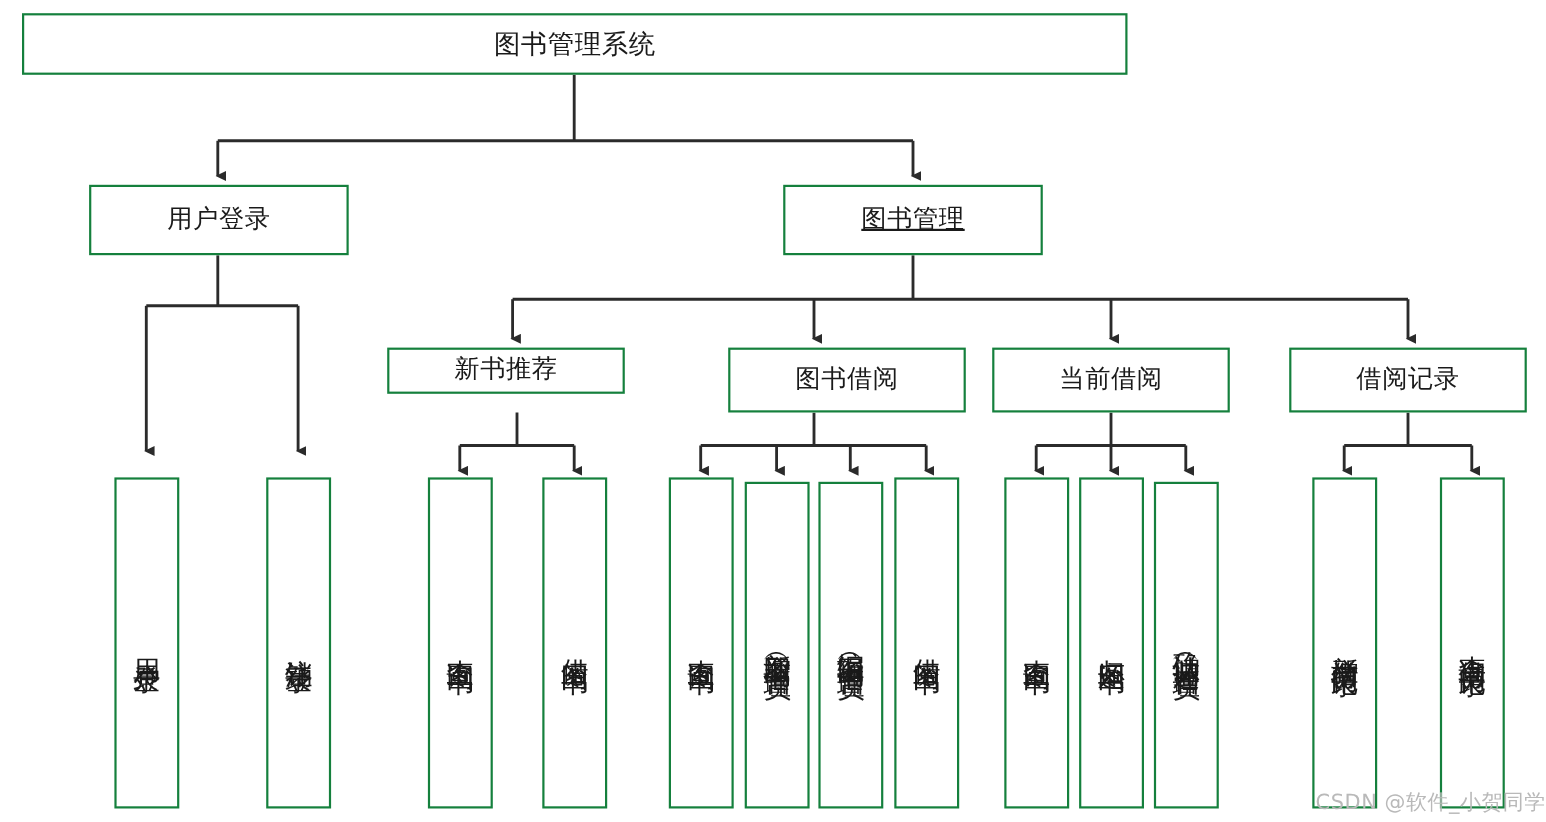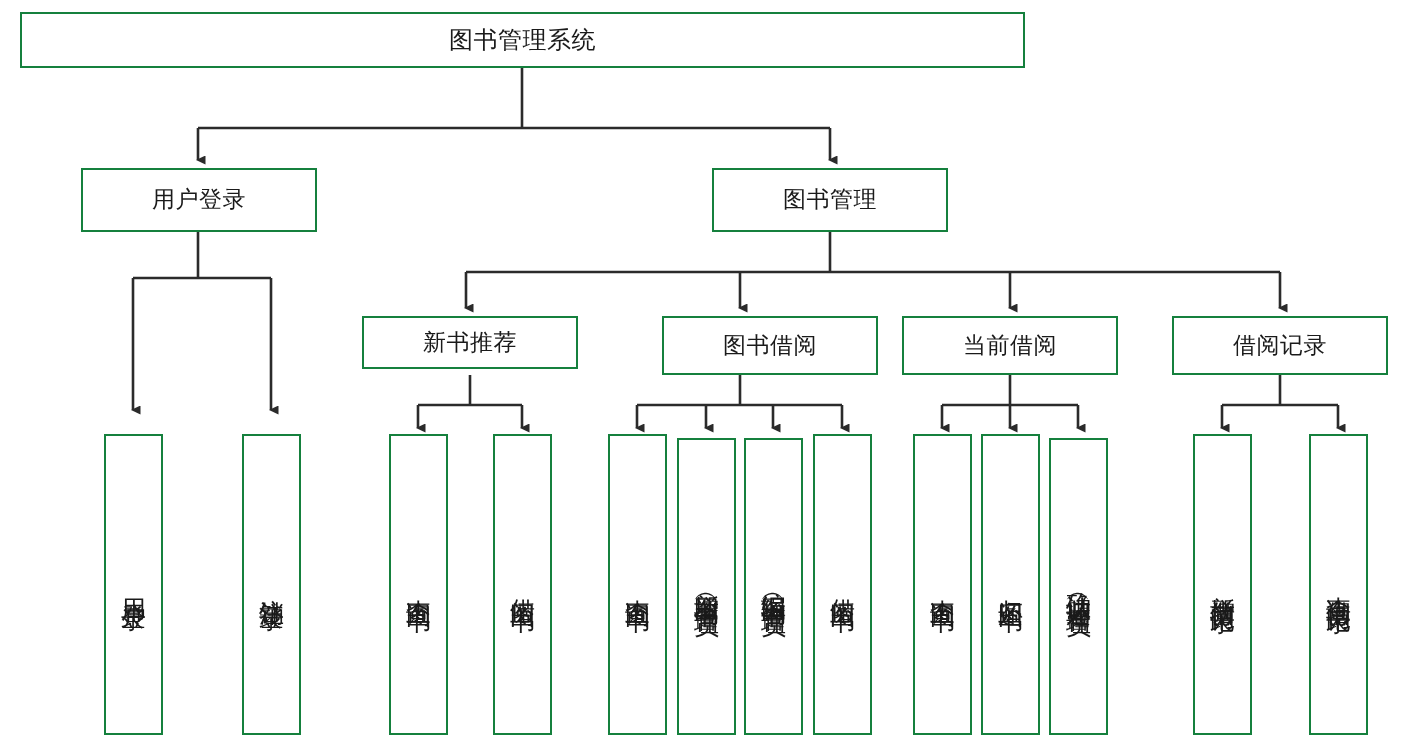--- a/index.html
+++ b/index.html
@@ -125,25 +125,25 @@
   </svg>
 
   <div class="node horiz root" style="left:20px; top:12px; width:1005px; height:56px;">
     <span class="label">图书管理系统</span>
   </div>
 
   <div class="node horiz" style="left:81px; top:168px; width:236px; height:64px;">
     <span class="label">用户登录</span>
   </div>
 
-  <div class="node horiz" style="left:712px; top:168px; width:236px; height:64px;">
+  <div class="node horiz" style="left:712px; top:168px; width:236px; height:64px;text-decoration:underline;">
     <span class="label">图书管理</span>
   </div>
 
-  <div class="node horiz" style="left:362px; top:316px; width:216px; height:53px;">
+  <div class="node horiz" style="left:352px; top:316px; width:216px; height:42px;">
     <span class="label">新书推荐</span>
   </div>
 
   <div class="node horiz" style="left:632px; top:316px; width:216px; height:59px;margin-left:30px;">
     <span class="label">图书借阅</span>
   </div>
 
   <div class="node horiz" style="left:1172px; top:316px; width:216px; height:59px;">
     <span class="label">借阅记录</span>
   </div>
@@ -197,14 +197,15 @@
   </div>
 
   <div class="node vert" style="left:1193px; top:434px; width:59px; height:301px;">
     <span class="label">新增借阅记录</span>
   </div>
 
   <div class="node vert" style="left:1309px; top:434px; width:59px; height:301px;">
     <span class="label">查询借阅记录</span>
   </div>
 
+  <div class="watermark" style="left:1196px; top:716px;">CSDN @软件_小贺同学</div>
 
 </div>
 
 </body></html>

